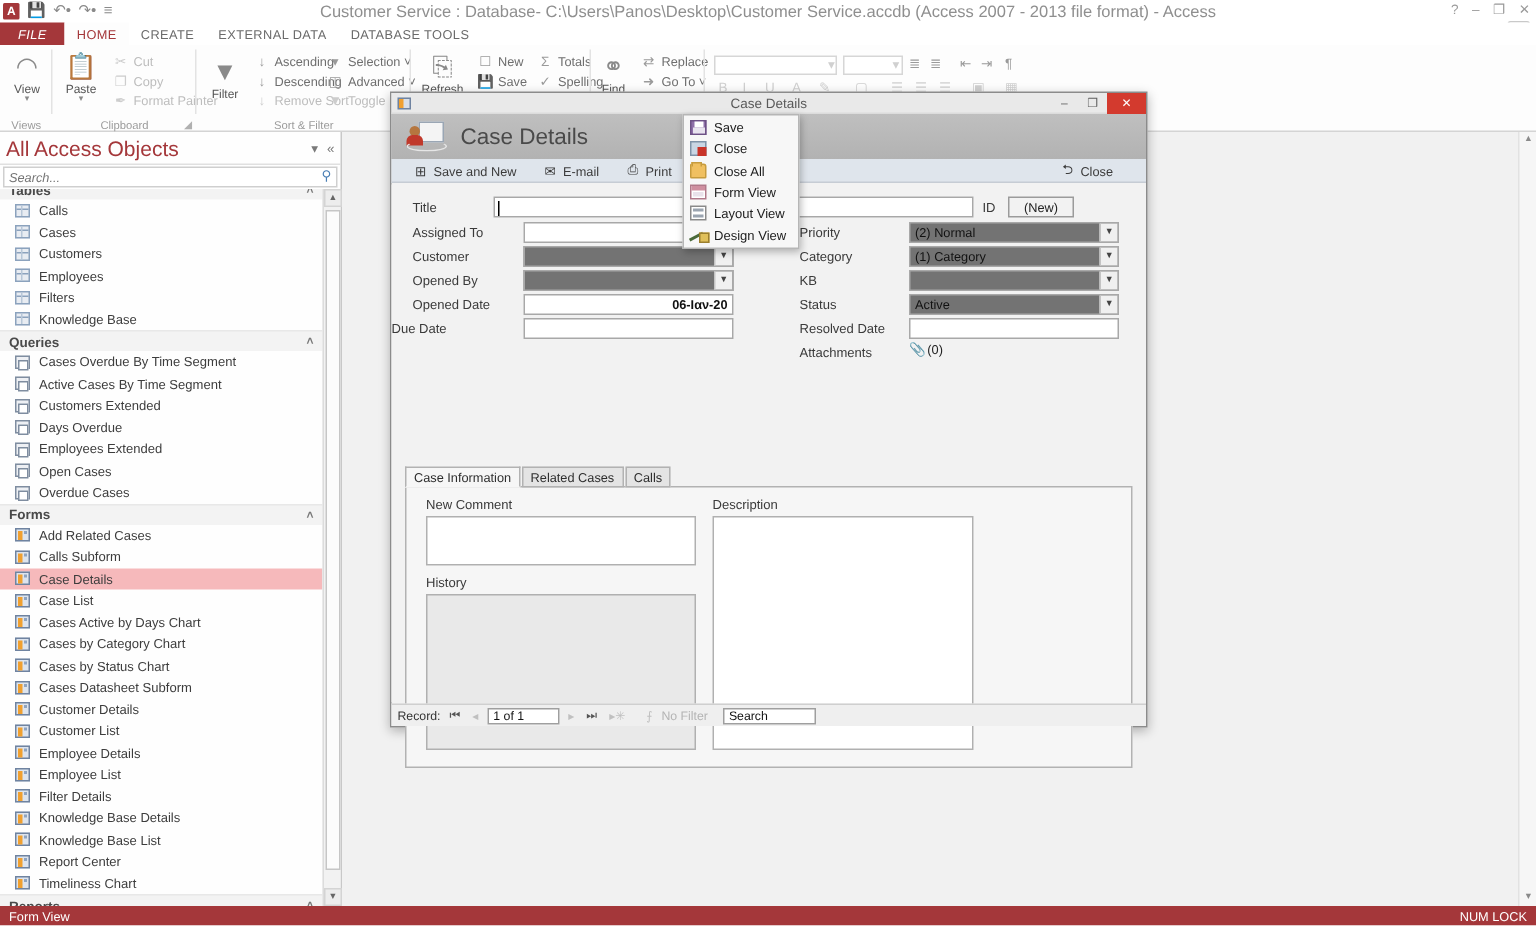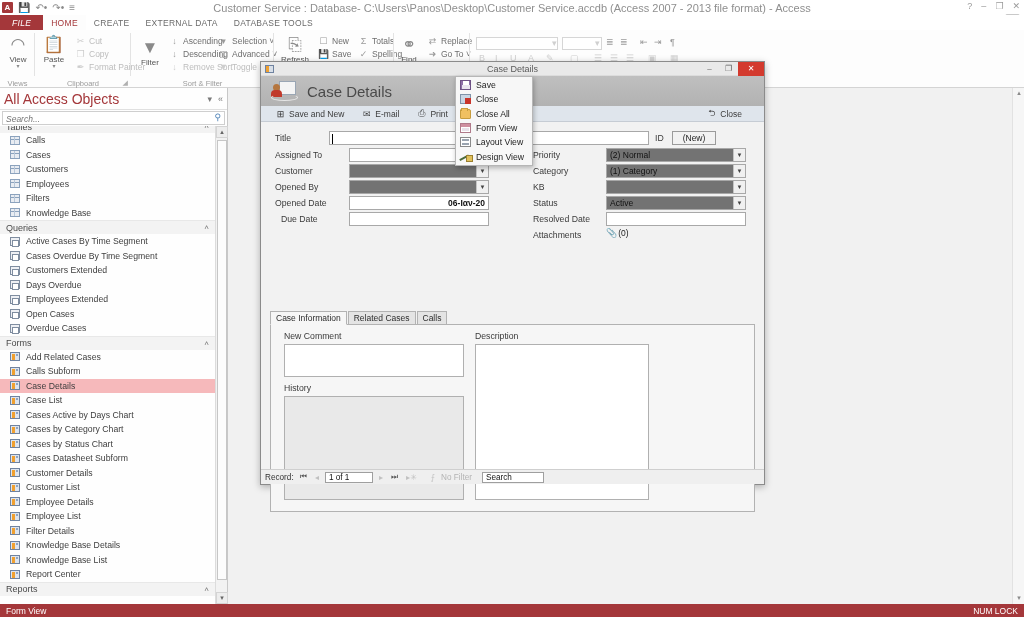--- a/index.html
+++ b/index.html
@@ -103,21 +103,21 @@
     color:#8a8a8a; font-style:italic; padding-left:3px;
     font-family:"Liberation Sans", sans-serif; background:transparent;
   }
   .nav-search .mag { position:absolute; right:3px; top:0px; font-size:9px; color:#4a7fb5; }
   .nav-list {
     position:absolute; left:0; top:38px; right:12px; bottom:0;
     overflow:hidden;
   }
   .grp-head {
     display:flex; align-items:center; height:14px; padding:0 6px;
-    font-size:9px; font-weight:normal; color:#4a4a4a; background:#f3f3f3;
+    font-size:9px; font-weight:bold; color:#4a4a4a; background:#f3f3f3;
     border-top:1px solid #e8e8e8;
   }
   .grp-head .chev { margin-left:auto; font-size:8px; color:#777; }
   .nav-item {
     display:flex; align-items:center; height:14.5px; padding-left:10px; gap:6px;
     font-size:8.7px; color:#3d3d3d; cursor:default;
   }
   .nav-item.sel { background:#f6b9bb; }
   .nav-item .ic { width:10px; height:9px; flex:0 0 10px; position:relative; }
   .ic-table { background:#e8ecf2; border:1px solid #8ba2bd; }
@@ -518,25 +518,25 @@
           <div class="nav-item">
             <span class="ic ic-table"></span>
             <span>Knowledge Base</span>
           </div>
           <div class="grp-head">
             <span>Queries</span>
             <span class="chev">˄</span>
           </div>
           <div class="nav-item">
             <span class="ic ic-query"></span>
+            <span>Cases Overdue By Time Segment</span>
+          </div>
+          <div class="nav-item">
+            <span class="ic ic-query"></span>
             <span>Active Cases By Time Segment</span>
-          </div>
-          <div class="nav-item">
-            <span class="ic ic-query"></span>
-            <span>Cases Overdue By Time Segment</span>
           </div>
           <div class="nav-item">
             <span class="ic ic-query"></span>
             <span>Customers Extended</span>
           </div>
           <div class="nav-item">
             <span class="ic ic-query"></span>
             <span>Days Overdue</span>
           </div>
           <div class="nav-item">
@@ -611,20 +611,24 @@
             <span class="ic ic-form"></span>
             <span>Knowledge Base Details</span>
           </div>
           <div class="nav-item">
             <span class="ic ic-form"></span>
             <span>Knowledge Base List</span>
           </div>
           <div class="nav-item">
             <span class="ic ic-form"></span>
             <span>Report Center</span>
+          </div>
+          <div class="nav-item">
+            <span class="ic ic-form"></span>
+            <span>Timeliness Chart</span>
           </div>
           <div class="grp-head">
             <span>Reports</span>
             <span class="chev">˄</span>
           </div>
         </div>
       </div>
 
     <div class="nav-vscroll">
       <div class="arw up">▴</div>
@@ -713,21 +717,21 @@
         <span class="arw">▼</span>
       </div>
 
       <div class="fld" style="left:14px; top:73px;">
           <span class="lbl">Opened Date</span>
         </div>
       <div class="inp" style="left:88px; top:73px; width:140px;">
           <span class="val right">06-Ιαν-20</span>
         </div>
 
-      <div class="fld" style="left:20px; top:89px;">
+      <div class="fld" style="left:0; top:89px;">
           <span class="lbl">Due Date</span>
         </div>
       <div class="inp" style="left:88px; top:89px; width:140px;">
           <span class="val"></span>
         </div>
 
       <div class="fld" style="left:394px; top:8px;">
           <span class="lbl">ID</span>
         </div>
       <div class="idbtn" style="left:411px; top:8px;">(New)</div>

